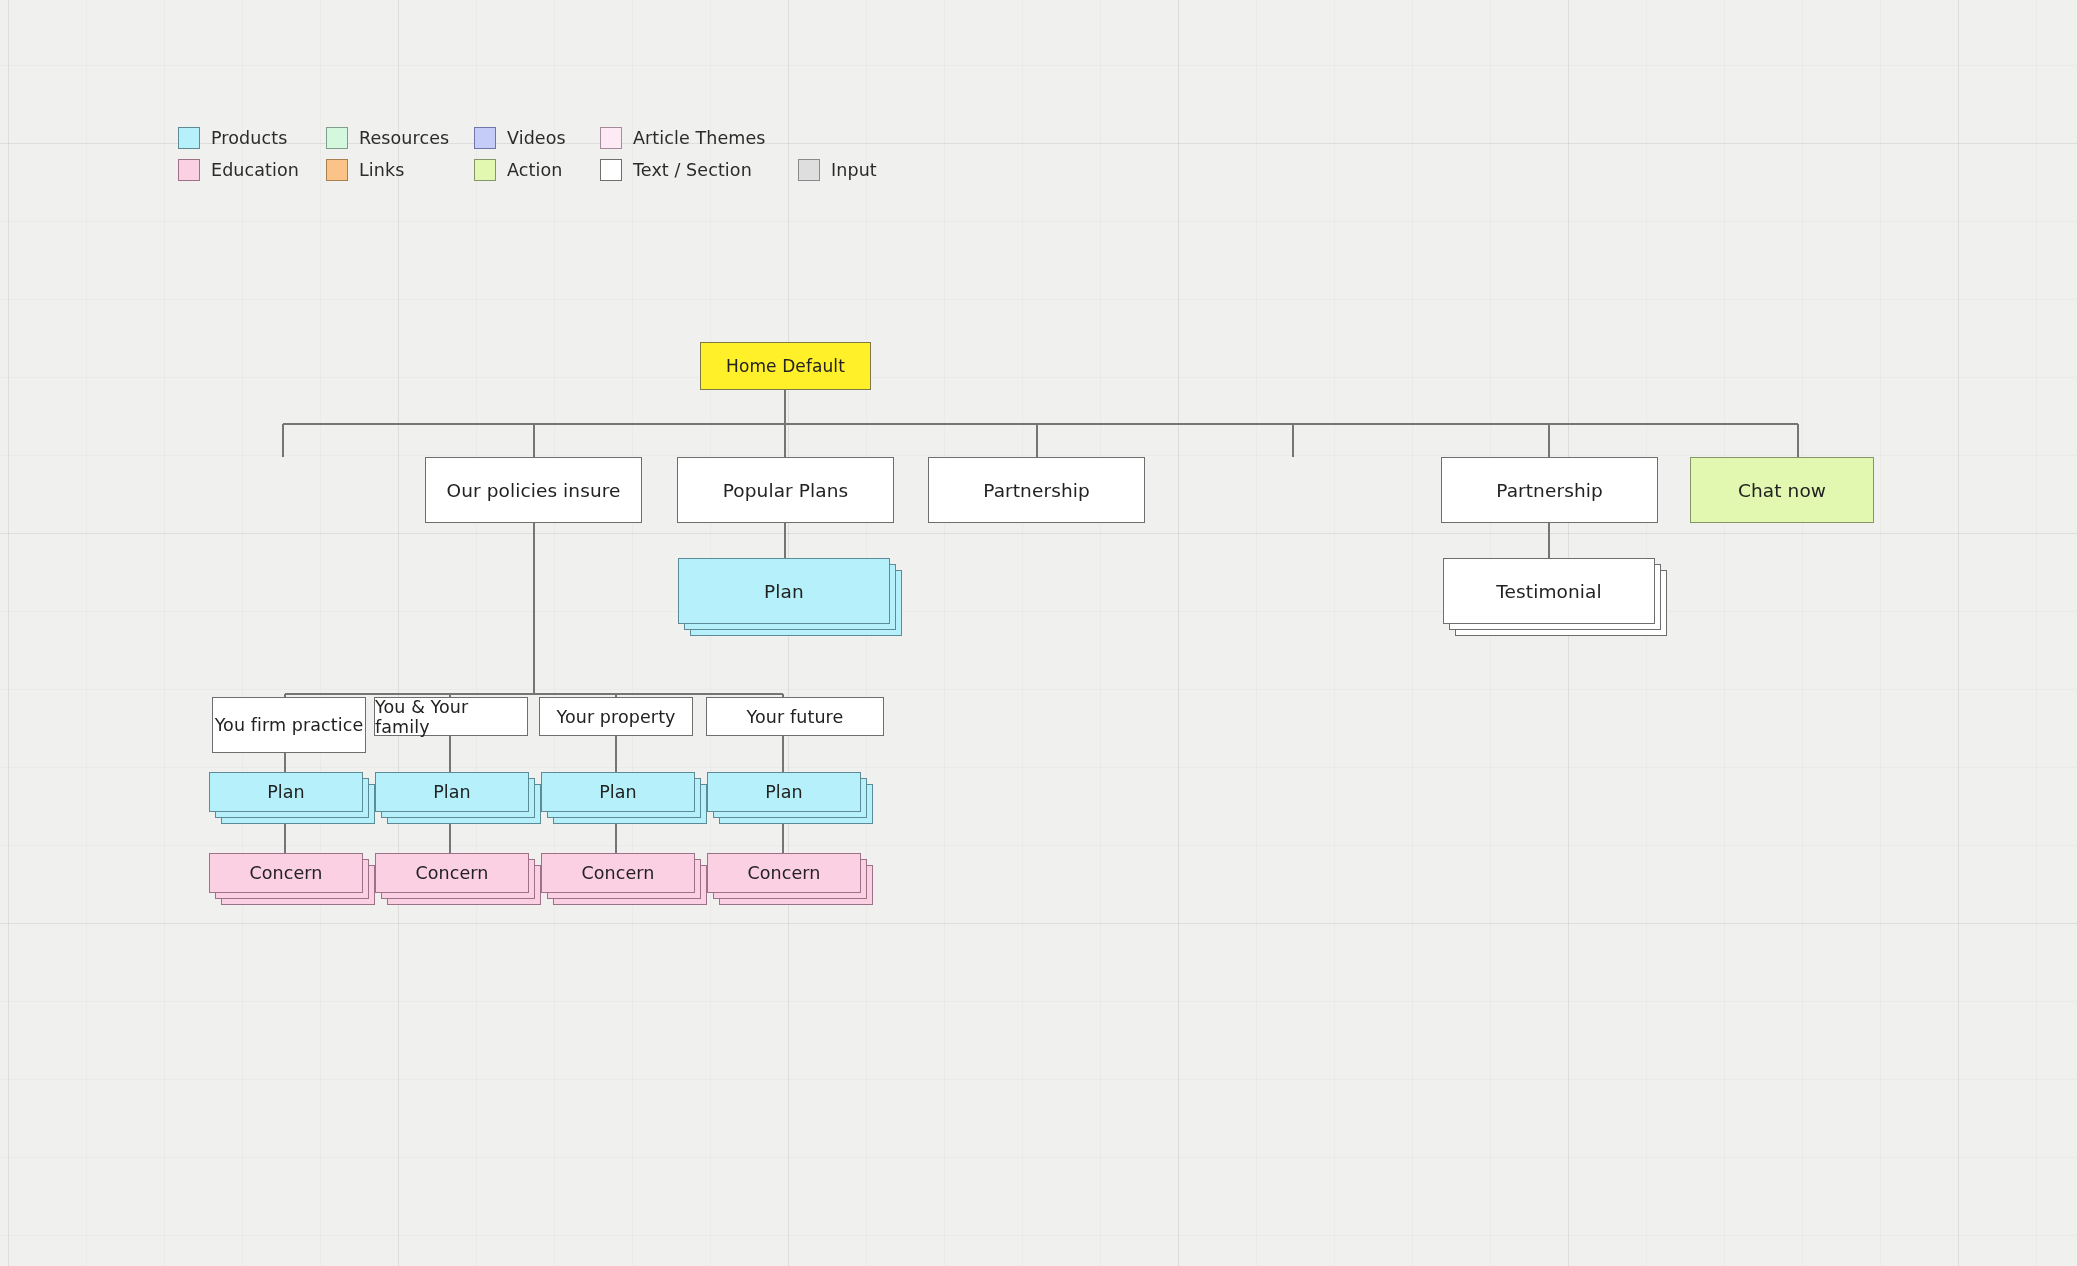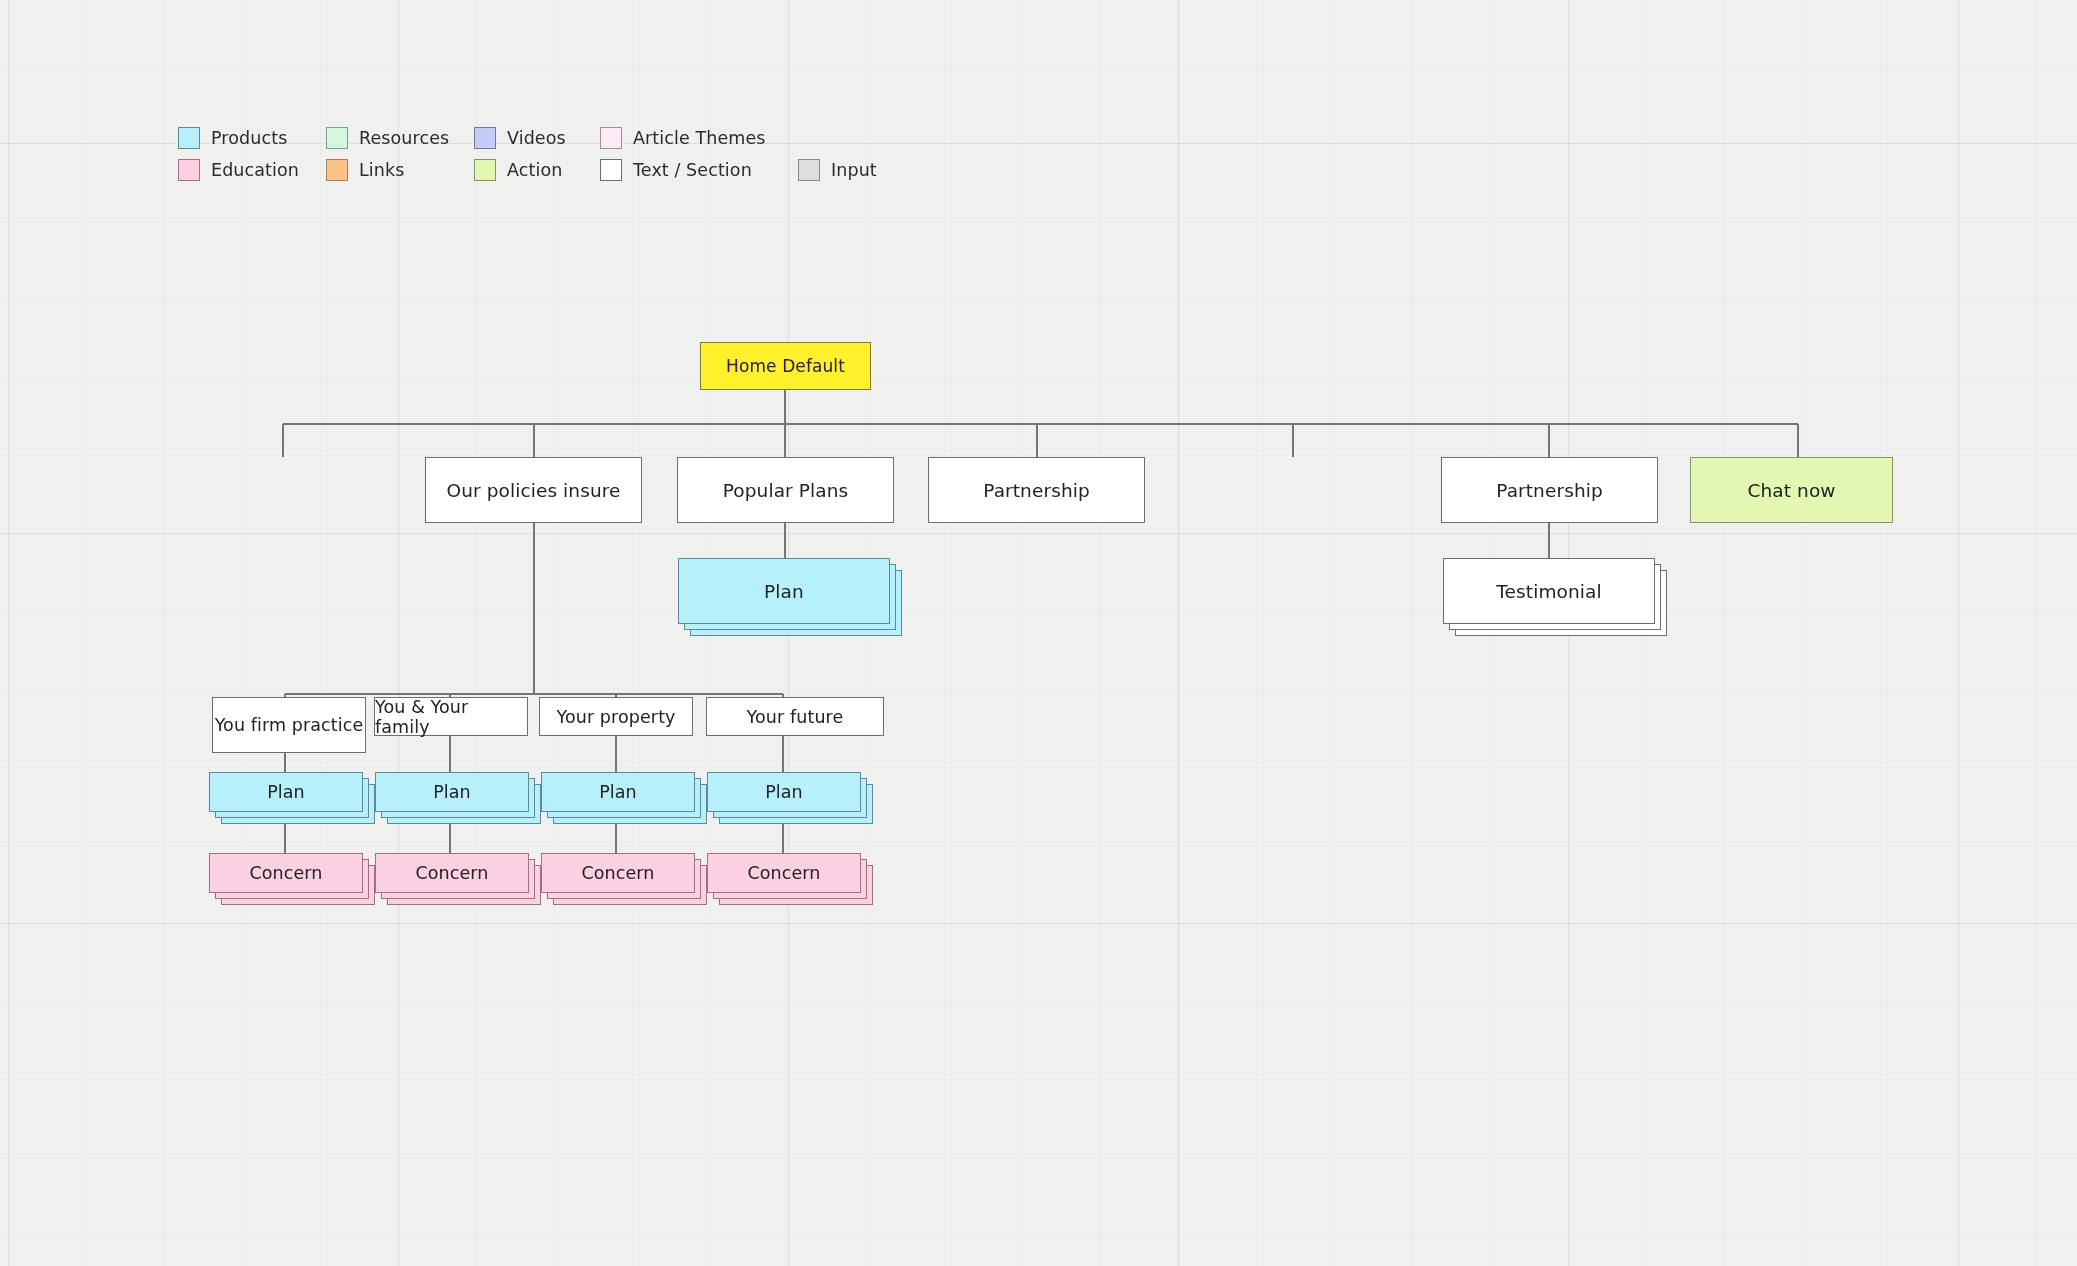--- a/index.html
+++ b/index.html
@@ -239,21 +239,21 @@
 
   <div class="node" style="left:425px; top:457px; width:217px; height:66px;">Our policies insure</div>
 
   <div class="node" style="left:677px; top:457px; width:217px; height:66px;">Popular Plans</div>
 
   <div class="node" style="left:928px; top:457px; width:217px; height:66px;">Partnership</div>
 
 
   <div class="node" style="left:1441px; top:457px; width:217px; height:66px;">Partnership</div>
 
-  <div class="node action" style="left:1690px; top:457px; width:203px; height:66px;">Chat now</div>
+  <div class="node action" style="left:1690px; top:457px; width:184px; height:66px;">Chat now</div>
 
   <div class="stack product" style="left:690px; top:570px; width:212px; height:66px;"></div>
   <div class="stack product l2" style="left:684px; top:564px; width:212px; height:66px;"></div>
   <div class="node product" style="left:678px; top:558px; width:212px; height:66px;">Plan</div>
 
   <div class="stack" style="left:1455px; top:570px; width:212px; height:66px;"></div>
   <div class="stack l2" style="left:1449px; top:564px; width:212px; height:66px;"></div>
   <div class="node" style="left:1443px; top:558px; width:212px; height:66px;">Testimonial</div>
 
   <div class="node small" style="left:212px; top:697px; width:154px; height:56px;">You firm practice</div>

